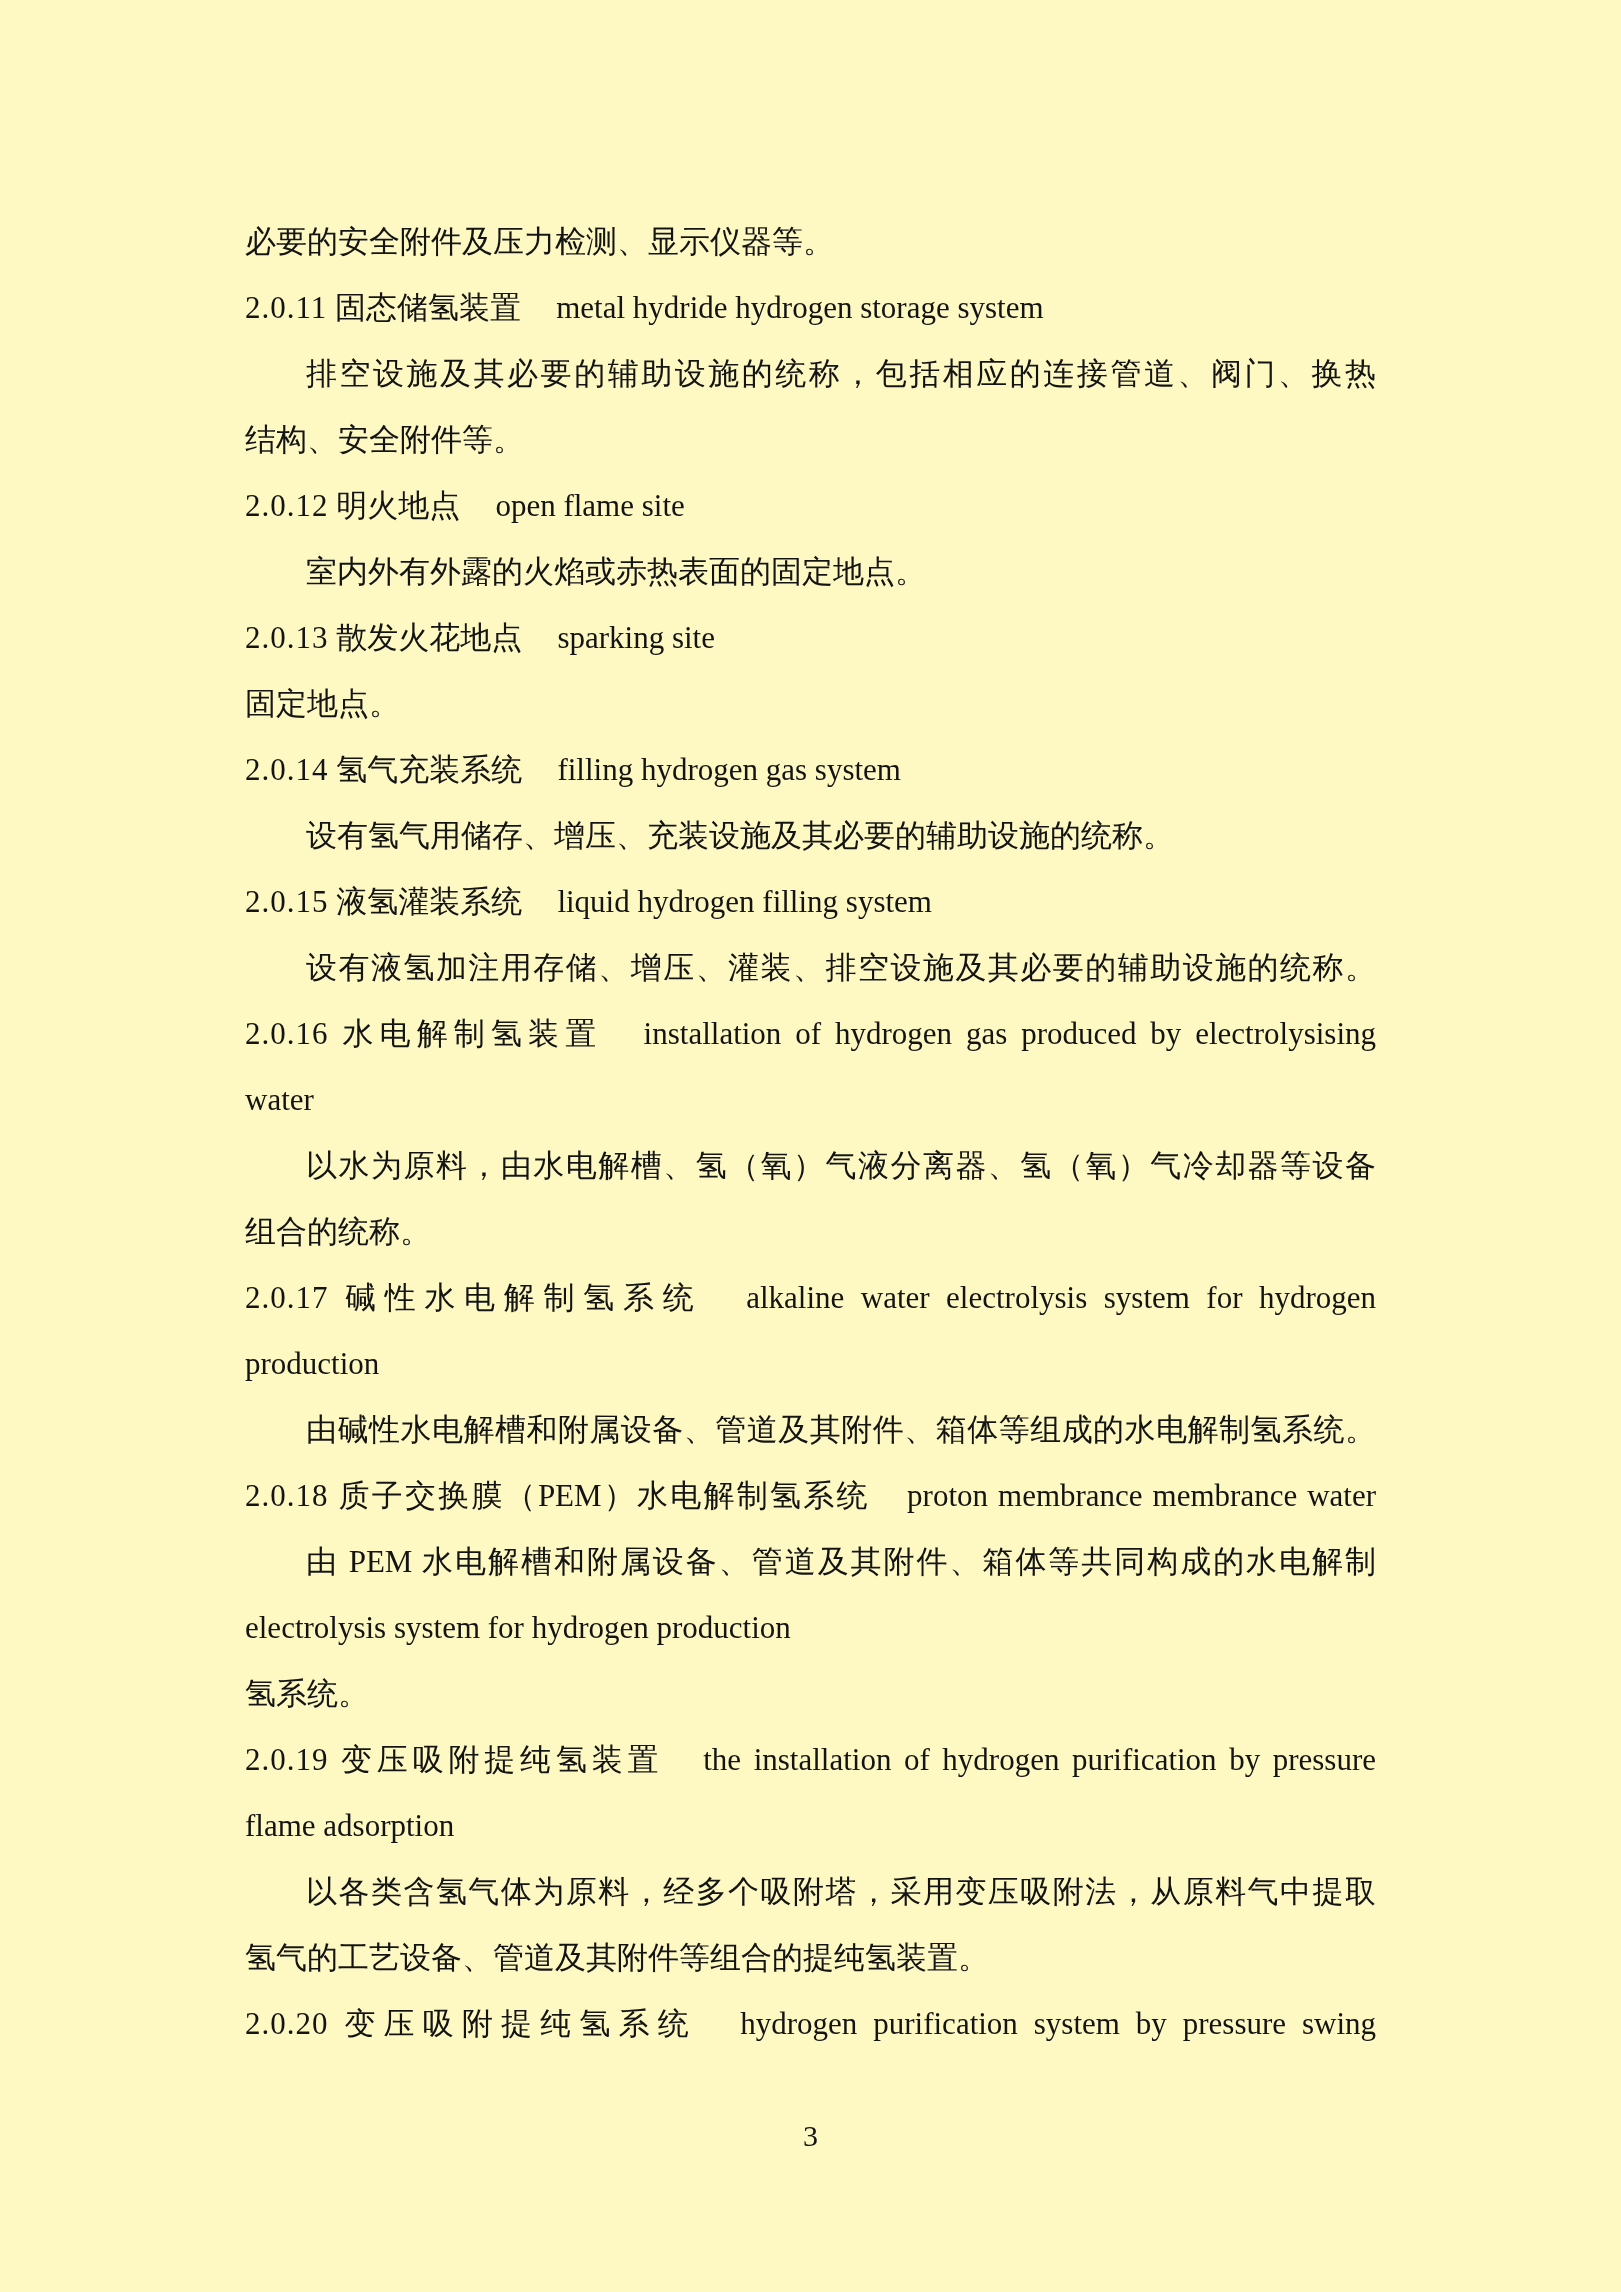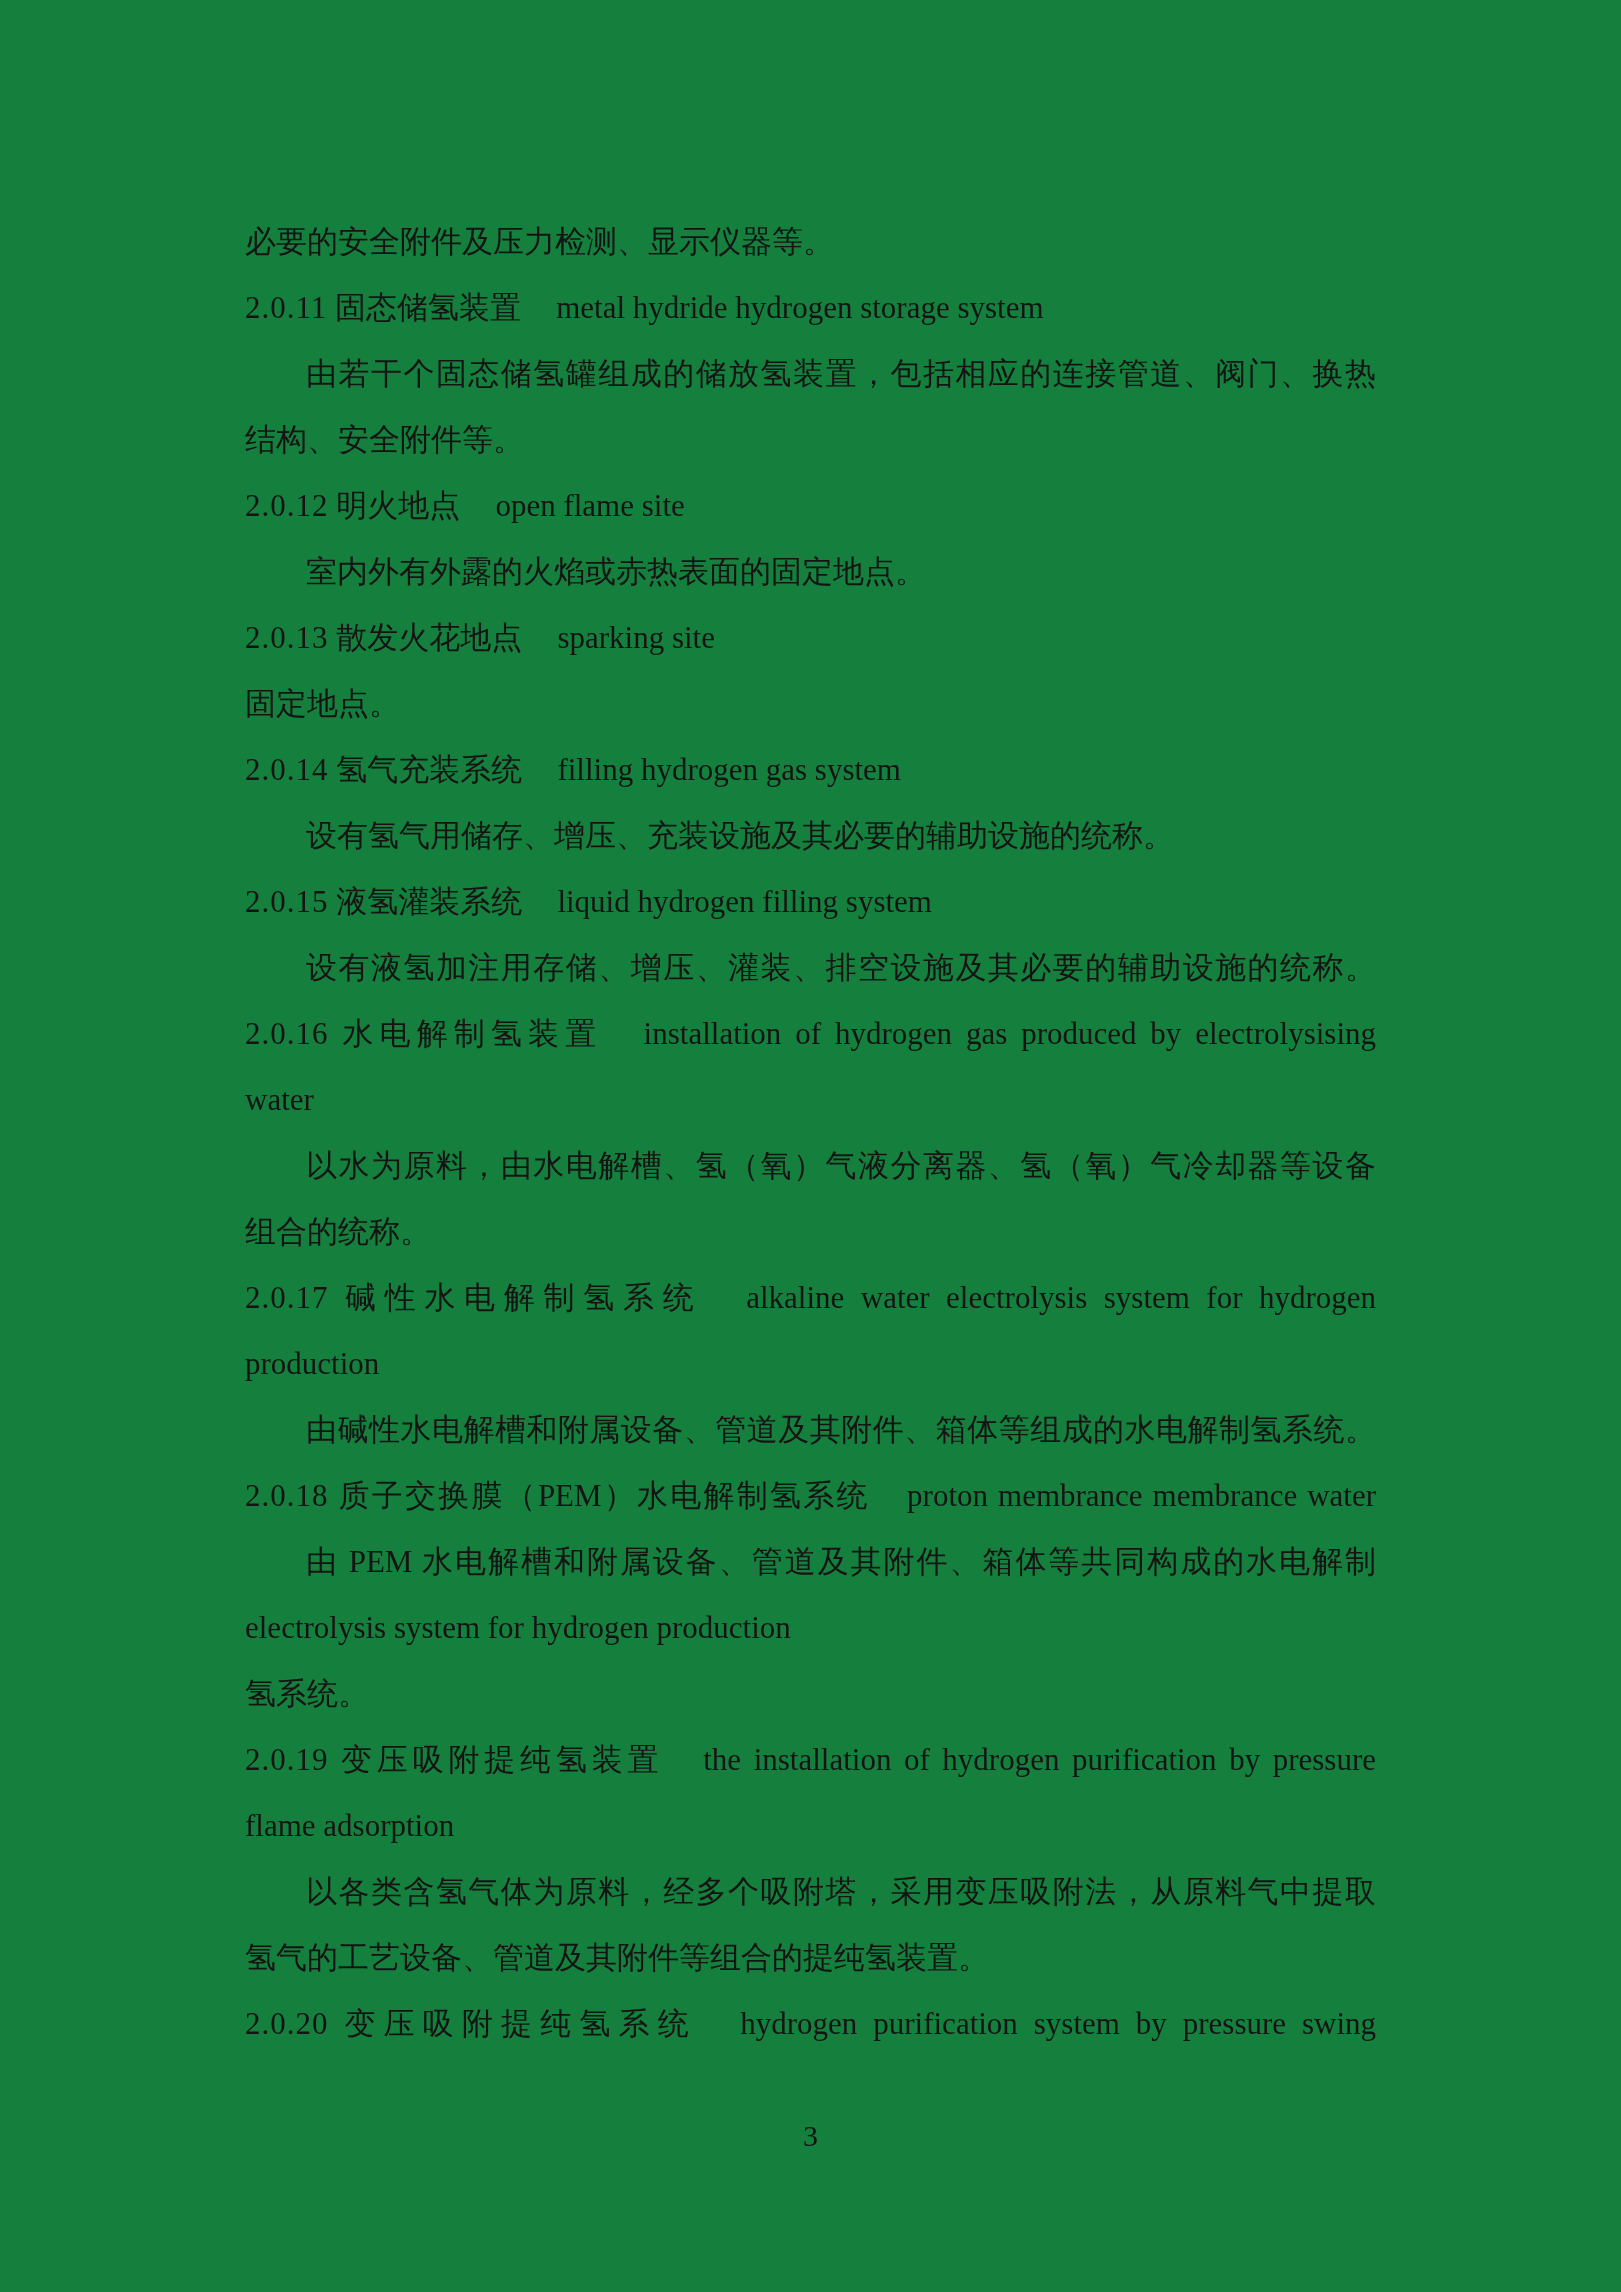--- a/index.html
+++ b/index.html
@@ -4,21 +4,21 @@
 <style>
   html, body {
     margin: 0;
     padding: 0;
     background: #ffffff;
   }
   .page {
     position: relative;
     width: 1621px;
     height: 2293px;
-    background: #15803d;
+    background: #fef9c3;
     font-family: "Liberation Serif", "DejaVu Serif", serif;
     color: #141414;
     overflow: hidden;
   }
   .text-block {
     position: absolute;
     left: 245px;
     top: 209px;
     width: 1131px;
   }
@@ -54,21 +54,21 @@
   }
 </style>
 </head>
 <body>
 
 <div class="page">
   <main class="text-block">
 
   <div class="line">必要的安全附件及压力检测、显示仪器等。</div>
       <div class="line"><span class="term-num">2.0.11</span> <span class="term-zh">固态储氢装置</span> <span class="term-en">metal hydride hydrogen storage system</span></div>
-      <div class="line justify indent">由若干个固态储氢罐组成的储放氢装置，包括相应的连接管道、阀门、换热</div>
+      <div class="line justify indent">排空设施及其必要的辅助设施的统称，包括相应的连接管道、阀门、换热</div>
       <div class="line">结构、安全附件等。</div>
       <div class="line"><span class="term-num">2.0.12</span> <span class="term-zh">明火地点</span> <span class="term-en">open flame site</span></div>
       <div class="line indent">室内外有外露的火焰或赤热表面的固定地点。</div>
       <div class="line"><span class="term-num">2.0.13</span> <span class="term-zh">散发火花地点</span> <span class="term-en">sparking site</span></div>
       <div class="line">固定地点。</div>
       <div class="line"><span class="term-num">2.0.14</span> <span class="term-zh">氢气充装系统</span> <span class="term-en">filling hydrogen gas system</span></div>
       <div class="line indent">设有氢气用储存、增压、充装设施及其必要的辅助设施的统称。</div>
       <div class="line"><span class="term-num">2.0.15</span> <span class="term-zh">液氢灌装系统</span> <span class="term-en">liquid hydrogen filling system</span></div>
       <div class="line justify indent">设有液氢加注用存储、增压、灌装、排空设施及其必要的辅助设施的统称。</div>
       <div class="line justify"><span class="term-num">2.0.16</span> <span class="term-zh">水电解制氢装置</span> <span class="term-en">installation of hydrogen gas produced by electrolysising</span></div>

